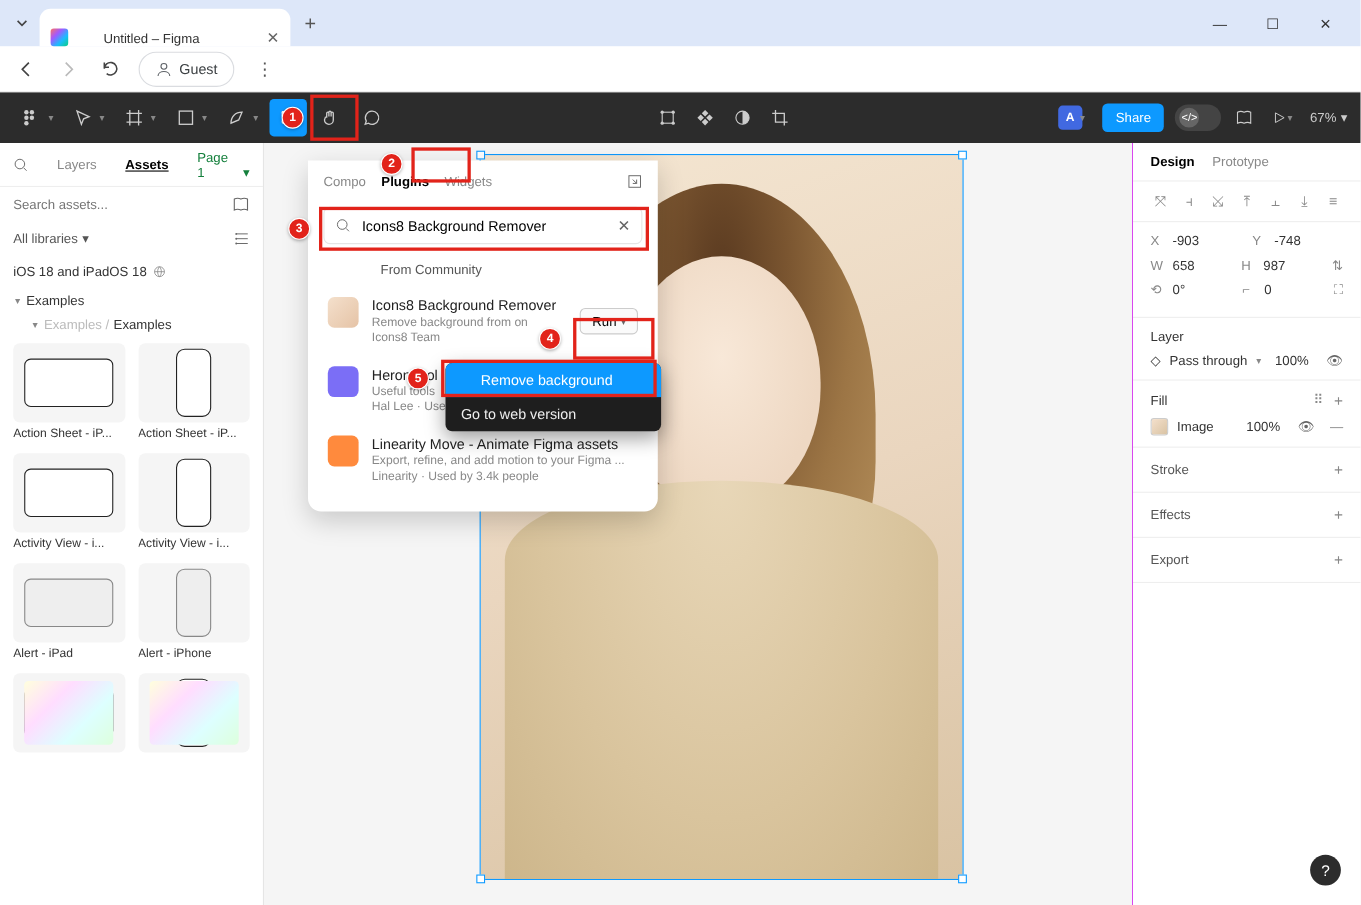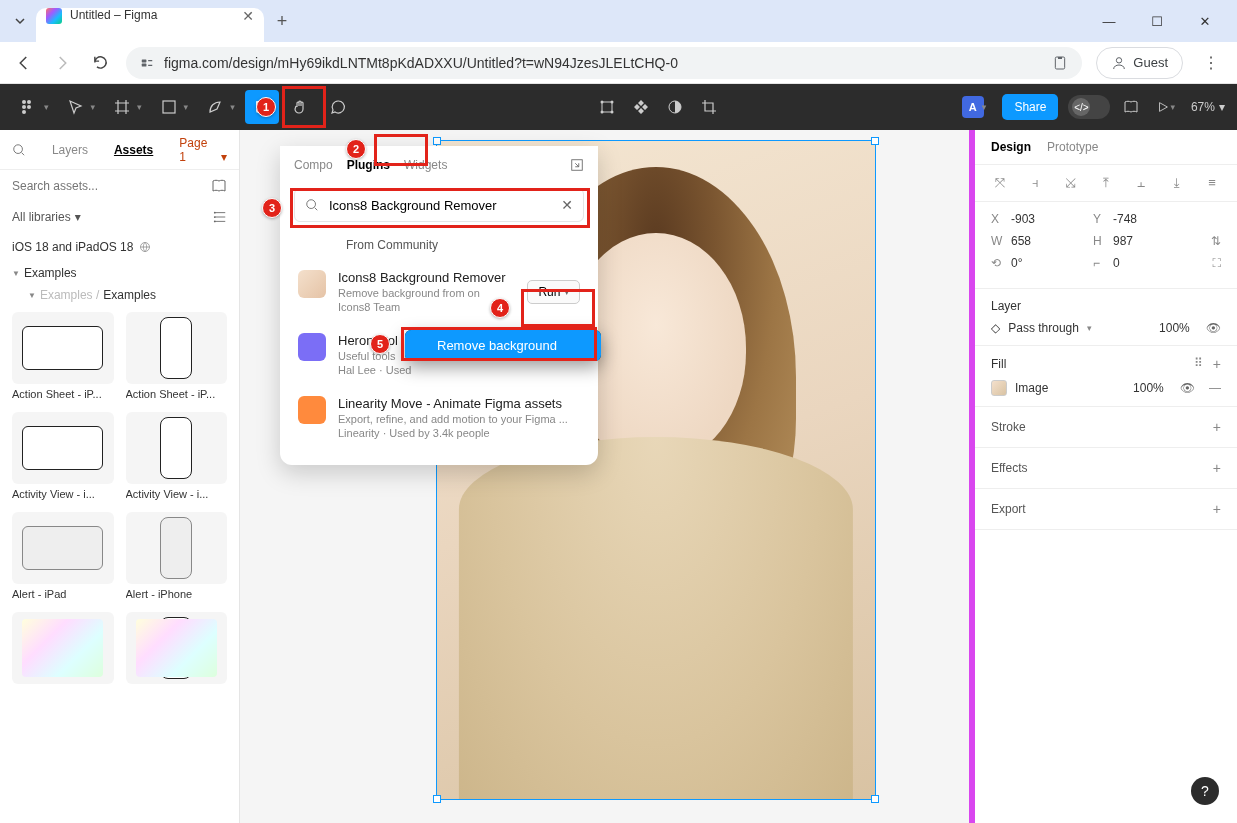--- a/index.html
+++ b/index.html
@@ -1,21 +1,21 @@
 <!DOCTYPE html>
 <html><head>
 <meta charset="utf-8">
 <style>
 * { margin: 0; padding: 0; box-sizing: border-box; font-family: -apple-system, BlinkMacSystemFont, "Segoe UI", Helvetica, Arial, sans-serif; }
 body { width: 1237px; height: 823px; background: #fff; overflow: hidden; position: relative; }
 
 
 .browser-top { height: 42px; background: #dde7f9; display: flex; align-items: center; padding: 0 8px; }
 .tab-drop { width: 24px; height: 24px; display: flex; align-items: center; justify-content: center; margin-right: 4px; }
-.tab { background: #fff; height: 34px; margin-top: 8px; border-radius: 10px 10px 0 0; display: flex; align-items: flex-start; padding: 0 10px; width: 228px; font-size: 12px; color: #333; }
+.tab { background: #fff; height: 34px; margin-top: 8px; border-radius: 10px 10px 0 0; display: flex; align-items: flex-end; padding: 0 10px; width: 228px; font-size: 12px; color: #333; gap: 24px; }
 .tab .favicon { width: 16px; height: 16px; margin-right: 8px; background: linear-gradient(135deg,#ff7262 0%,#a259ff 33%,#1abcfe 66%,#0acf83 100%); border-radius: 3px; }
 .tab .title { flex: 1; }
 .tab .close { color: #666; font-size: 14px; }
 .newtab { width: 28px; height: 28px; display: flex; align-items: center; justify-content: center; color: #555; font-size: 18px; margin-left: 4px; }
 .win-controls { margin-left: auto; display: flex; gap: 20px; padding-right: 10px; color: #333; }
 .win-controls span { width: 28px; text-align: center; font-size: 13px; }
 
 .nav-bar { height: 42px; display: flex; align-items: center; padding: 0 12px; gap: 14px; border-bottom: 1px solid #e5e5e5; }
 .nav-btn { color: #555; display: flex; align-items: center; justify-content: center; width: 24px; height: 24px; }
 .nav-btn.disabled { color: #bbb; }
@@ -42,21 +42,21 @@
 .zoom-display { font-size: 12px; color: #ccc; display: flex; align-items: center; gap: 4px; }
 
 
 .main-area { display: flex; height: calc(823px - 42px - 42px - 46px); position: relative; }
 
 
 .left-panel { width: 240px; border-right: 1px solid #e5e5e5; display: flex; flex-direction: column; font-size: 12px; color: #333; }
 .lp-header { height: 40px; display: flex; align-items: center; padding: 0 12px; gap: 26px; border-bottom: 1px solid #eee; }
 .lp-tab { color: #888; cursor: pointer; }
 .lp-tab.active { color: #000; font-weight: 600; text-decoration: underline; }
-.lp-page { margin-left: auto; display: flex; align-items: flex-end; gap: 4px; color: #c2410c; }
+.lp-page { margin-left: auto; display: flex; align-items: flex-end; gap: 4px; color: #15803d; }
 .lp-search-row { padding: 8px 12px; display: flex; align-items: center; gap: 8px; }
 .lp-search-row input { border: none; outline: none; flex: 1; font-size: 12px; color: #888; background: transparent; }
 .lp-lib-row { padding: 8px 12px; display: flex; align-items: center; justify-content: space-between; }
 .lp-lib-sel { display: flex; align-items: center; gap: 4px; color: #555; }
 .lp-section-title { padding: 8px 12px; display: flex; align-items: center; gap: 6px; font-weight: 500; }
 .lp-tree-item { padding: 4px 12px 4px 12px; display: flex; align-items: center; gap: 4px; color: #333; }
 .lp-tree-item .tri { color: #888; font-size: 8px; }
 .lp-tree-item.sub { padding-left: 28px; }
 .asset-grid { padding: 6px 12px; display: grid; grid-template-columns: 1fr 1fr; gap: 12px; }
 .asset-item { display: flex; flex-direction: column; gap: 4px; }
@@ -100,21 +100,21 @@
 .pp-desc { font-size: 11px; color: #888; margin-bottom: 2px; white-space: nowrap; overflow: hidden; text-overflow: ellipsis; }
 .pp-meta { font-size: 11px; color: #888; }
 .run-btn { border: 1px solid #ccc; border-radius: 5px; padding: 4px 10px; font-size: 12px; display: flex; align-items: center; gap: 4px; background: #fafafa; align-self: center; }
 
 
 .ctx-menu { position: absolute; left: 405px; top: 330px; width: 196px; background: #1e1e1e; border-radius: 6px; box-shadow: 0 6px 18px rgba(0,0,0,0.4); z-index: 60; overflow: hidden; font-size: 13px; }
 .ctx-item { padding: 8px 14px; color: #eee; }
 .ctx-item.active { background: #0d99ff; color: #fff; padding-left: 32px; }
 
 
-.right-panel { width: 268px; border-left: 6px solid #d946ef; font-size: 12px; color: #333; padding-bottom: 12px; }
+.right-panel { width: 208px; border-left: 1px solid #d946ef; font-size: 12px; color: #333; padding-bottom: 12px; }
 .rp-tabs { display: flex; padding: 10px 16px; gap: 16px; border-bottom: 1px solid #eee; }
 .rp-tab { color: #888; }
 .rp-tab.active { color: #000; font-weight: 600; }
 .rp-align-row { padding: 10px 16px; display: flex; justify-content: space-between; color: #888; border-bottom: 1px solid #eee; }
 .rp-align-row span { width: 18px; text-align: center; font-size: 13px; }
 .rp-group { padding: 10px 16px; border-bottom: 1px solid #eee; }
 .rp-coord-row { display: flex; gap: 10px; margin-bottom: 8px; align-items: center; }
 .rp-field { display: flex; align-items: center; gap: 6px; width: 92px; }
 .rp-field .lab { color: #888; width: 14px; }
 .rp-title-row { display: flex; justify-content: space-between; align-items: center; margin-bottom: 8px; font-weight: 500; }
@@ -165,36 +165,20 @@
   <div class="nav-btn disabled">
     <svg width="18" height="18" viewBox="0 0 24 24">
         <path d="M9 4l8 8-8 8" stroke="#bbb" stroke-width="2" fill="none"></path>
       </svg>
   </div>
   <div class="nav-btn">
     <svg width="17" height="17" viewBox="0 0 24 24">
         <path d="M4 12a8 8 0 1 1 3 6.2M4 4v6h6" stroke="#444" stroke-width="2" fill="none"></path>
       </svg>
   </div>
-  <div class="url-bar">
-    <span class="url-icon">
-      <svg width="14" height="14" viewBox="0 0 24 24">
-          <rect x="3" y="6" width="8" height="5" rx="1" fill="#5f6368"></rect>
-          <rect x="3" y="13" width="8" height="5" rx="1" fill="#5f6368"></rect>
-          <path d="M14 8h7M14 16h7" stroke="#5f6368" stroke-width="2"></path>
-        </svg>
-    </span>
-    <span class="url-text">figma.com/design/mHy69ikdLNTMt8pKdADXXU/Untitled?t=wN94JzesJLELtCHQ-0</span>
-    <span class="url-end-icon">
-      <svg width="16" height="16" viewBox="0 0 24 24">
-          <rect x="5" y="3" width="14" height="18" rx="2" stroke="#5f6368" stroke-width="1.5" fill="none"></rect>
-          <path d="M9 3h6v3H9z" fill="#5f6368"></path>
-        </svg>
-    </span>
-  </div>
   <div class="guest-chip">
     <svg width="16" height="16" viewBox="0 0 24 24">
         <circle cx="12" cy="8" r="4" stroke="#5f6368" stroke-width="1.5" fill="none"></circle>
         <path d="M4 21c0-4 4-6 8-6s8 2 8 6" stroke="#5f6368" stroke-width="1.5" fill="none"></path>
       </svg>
     <span>Guest</span>
   </div>
   <div class="more-dots">⋮</div>
 </div>
 
@@ -575,20 +559,21 @@
     </div>
     <div class="rp-section-row">
       <span>Export</span>
       <span class="rp-plus">+</span>
     </div>
   </div>
 </div>
 
 <div class="ctx-menu">
   <div class="ctx-item active">Remove background</div>
+  <div class="ctx-item">Go to web version</div>
 </div>
 
 <div class="red-box" style="left:282px; top:86px; width:44px; height:42px;"></div>
 <div class="ann-marker" style="left:256px; top:97px;">
     <span>1</span>
   </div>
 
 <div class="red-box" style="left:374px; top:134px; width:54px; height:32px;"></div>
 <div class="ann-marker" style="left:346px; top:139px;">
     <span>2</span>

